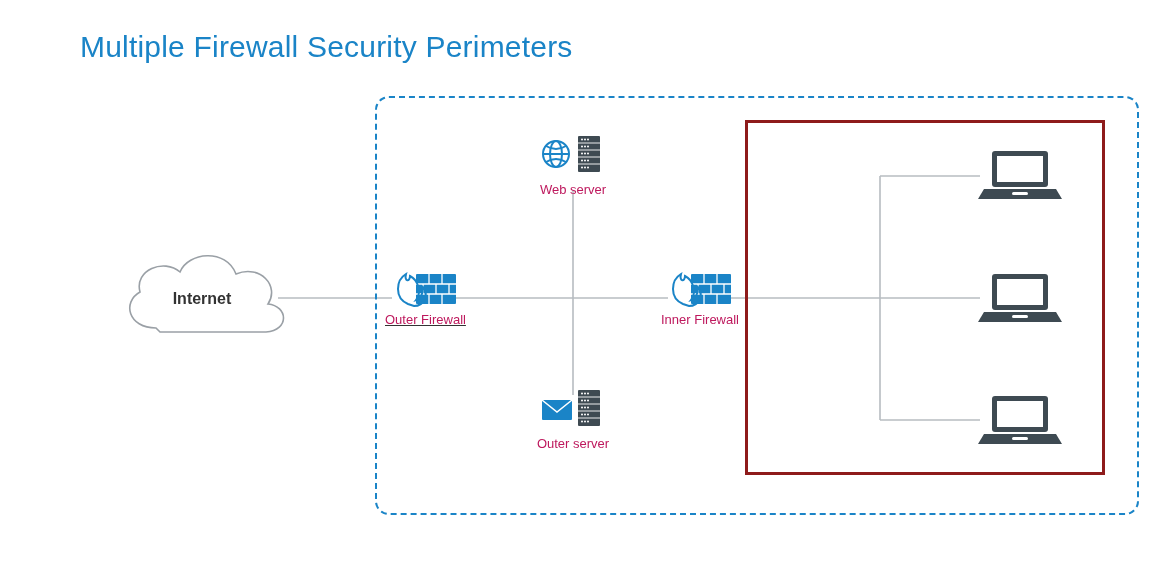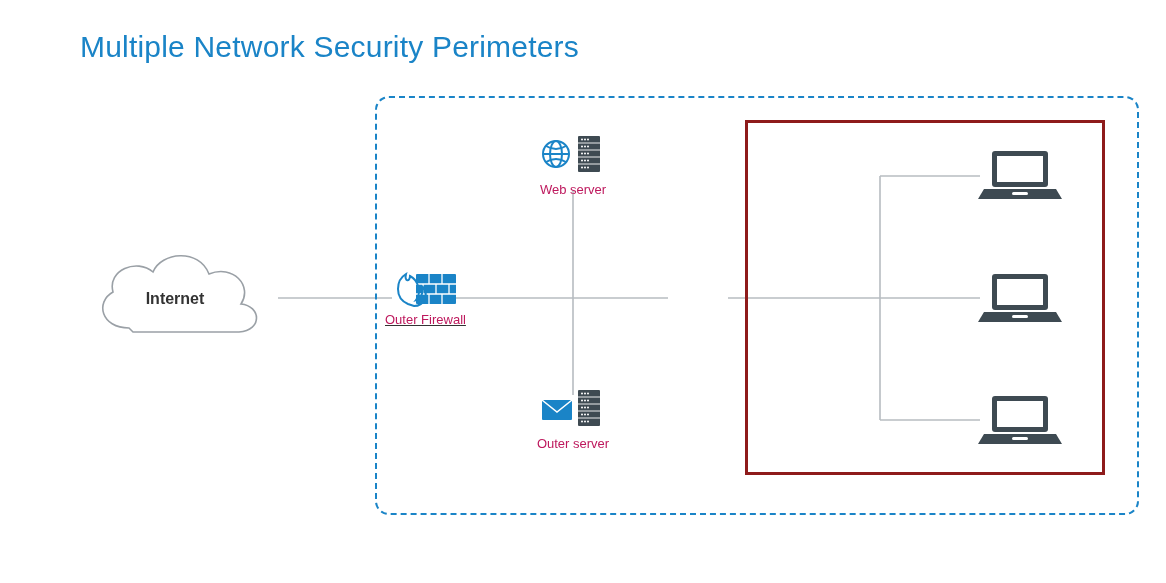--- a/index.html
+++ b/index.html
@@ -49,21 +49,21 @@
     text-align: center;
   }
   .label {
     font-size: 13px;
     color: #be185d;
     white-space: nowrap;
     margin-top: 2px;
   }
   
   .cloud-wrap {
-    left: 83px;
+    left: 110px;
     top: 240px;
     width: 185px;
   }
   
   .fw { top: 260px; width: 80px; }
   .fw-outer { left: 385px; text-decoration: underline; }
   .fw-inner { left: 660px; }
   .fw svg { display:block; margin: 0 auto; }
   
   .srv { width:120px; }
@@ -71,21 +71,21 @@
   .srv-mail { left: 513px; top: 386px; }
   
   .laptop-node { width: 90px; }
   .lap1 { left: 975px; top: 145px; }
   .lap2 { left: 975px; top: 268px; }
   .lap3 { left: 975px; top: 390px; }
 </style>
 </head>
 <body>
 
-<div class="title">Multiple Network Security Perimeters</div>
+<div class="title">Multiple Firewall Security Perimeters</div>
 
 <div class="stage">
 
   <svg width="1166" height="583" style="position:absolute;left:0;top:0;">
     <g stroke="#b7bcc1" stroke-width="1.6" fill="none">
 
       <line x1="278" y1="298" x2="392" y2="298"></line>
 
       <line x1="455" y1="298" x2="668" y2="298"></line>
 
@@ -126,20 +126,40 @@
         <line x1="59" y1="24" x2="59" y2="34"></line>
         <line x1="39" y1="34" x2="39" y2="44"></line>
         <line x1="52" y1="34" x2="52" y2="44"></line>
       </g>
 
       <path d="M18 44 C4 38 6 20 16 14 C14 22 20 22 20 16 C28 20 32 32 26 40 C32 38 34 30 32 26 C40 34 34 46 24 46 Z" fill="none" stroke="#1a84c7" stroke-width="2"></path>
     </svg>
     <div class="label">Outer Firewall</div>
   </div>
 
+  <div class="node fw fw-inner">
+    <svg width="70" height="50" viewBox="0 0 70 50">
+      <g fill="#1a84c7">
+        <rect x="26" y="14" width="40" height="30" rx="1"></rect>
+      </g>
+      <g stroke="#fff" stroke-width="1.3">
+        <line x1="26" y1="24" x2="66" y2="24"></line>
+        <line x1="26" y1="34" x2="66" y2="34"></line>
+        <line x1="39" y1="14" x2="39" y2="24"></line>
+        <line x1="52" y1="14" x2="52" y2="24"></line>
+        <line x1="33" y1="24" x2="33" y2="34"></line>
+        <line x1="46" y1="24" x2="46" y2="34"></line>
+        <line x1="59" y1="24" x2="59" y2="34"></line>
+        <line x1="39" y1="34" x2="39" y2="44"></line>
+        <line x1="52" y1="34" x2="52" y2="44"></line>
+      </g>
+      <path d="M18 44 C4 38 6 20 16 14 C14 22 20 22 20 16 C28 20 32 32 26 40 C32 38 34 30 32 26 C40 34 34 46 24 46 Z" fill="none" stroke="#1a84c7" stroke-width="2"></path>
+    </svg>
+    <div class="label">Inner Firewall</div>
+  </div>
 
   <div class="node srv srv-web">
     <svg width="70" height="44" viewBox="0 0 70 44">
 
       <g stroke="#1a84c7" stroke-width="2" fill="none">
         <circle cx="18" cy="22" r="13"></circle>
         <ellipse cx="18" cy="22" rx="6" ry="13"></ellipse>
         <line x1="5" y1="22" x2="31" y2="22"></line>
         <path d="M8 14 Q18 20 28 14"></path>
         <path d="M8 30 Q18 24 28 30"></path>

